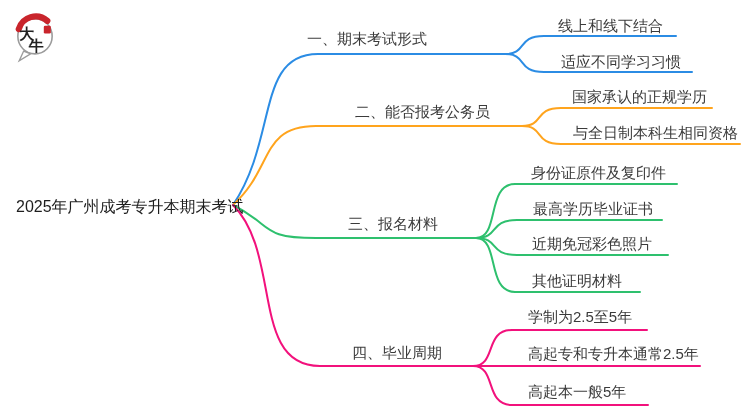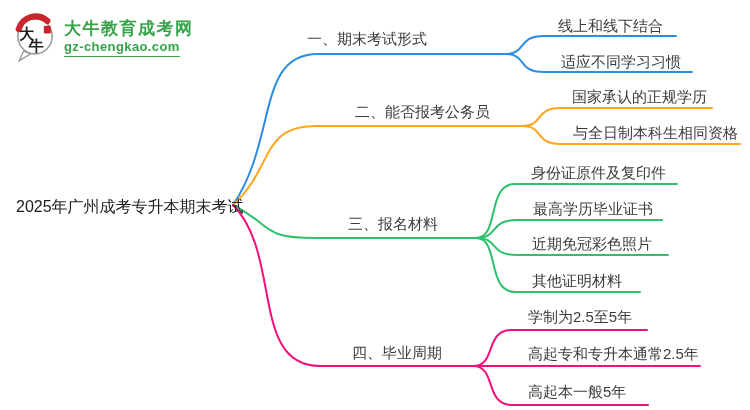--- a/index.html
+++ b/index.html
@@ -71,24 +71,20 @@
 
   <div class="logo">
     <svg class="logo-icon-svg" viewBox="0 0 50 56">
       <ellipse cx="25" cy="26" rx="19.5" ry="20" fill="#ffffff" stroke="#9b9b9b" stroke-width="1.8"></ellipse>
       <path d="M 6.5 18 A 20 20 0 0 1 39 8.5" stroke="#c9252c" stroke-width="7" fill="none" stroke-linecap="round"></path>
       <path d="M 12 43 L 7 54 L 20 46 Z" fill="#ffffff" stroke="#9b9b9b" stroke-width="1.5"></path>
       <rect x="35" y="14" width="8" height="9" rx="1.5" fill="#c9252c"></rect>
       <text x="7" y="29" font-size="17" font-weight="bold" fill="#222222">大</text>
       <text x="18" y="43" font-size="17" font-weight="bold" fill="#222222">牛</text>
     </svg>
-    <div class="logo-text">
-      <div class="logo-title">大牛教育成考网</div>
-      <div class="logo-domain">gz-chengkao.com</div>
-    </div>
   </div>
 
   <svg class="map-svg" width="750" height="410" viewBox="0 0 750 410">
 
     <g>
       <path d="M 233 205 C 278 138, 256 54, 318 54 H 505" stroke="#2b8ce4"></path>
       <path d="M 505 54 C 528 54, 516 36, 544 36 H 676" stroke="#2b8ce4"></path>
       <path d="M 505 54 C 528 54, 516 72, 544 72 H 692" stroke="#2b8ce4"></path>
       <text x="307" y="44">一、期末考试形式</text>
       <text x="558" y="31">线上和线下结合</text>

